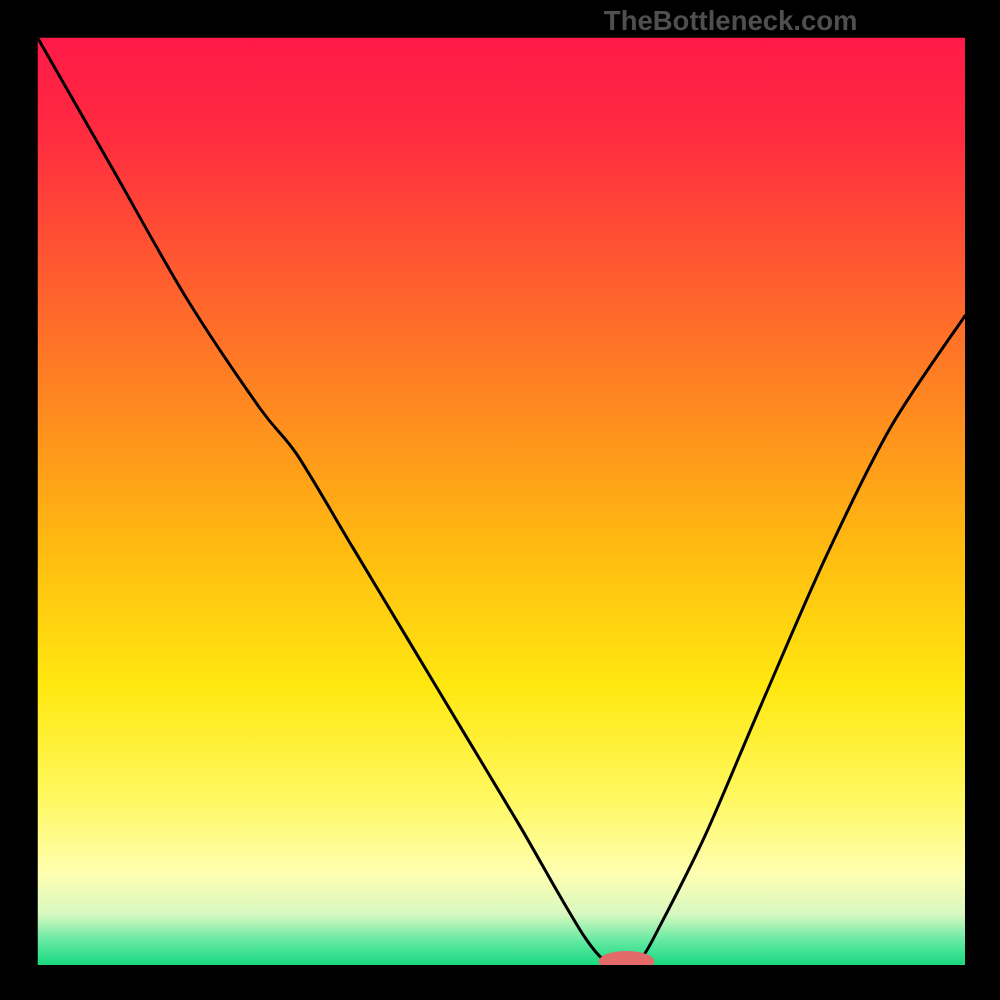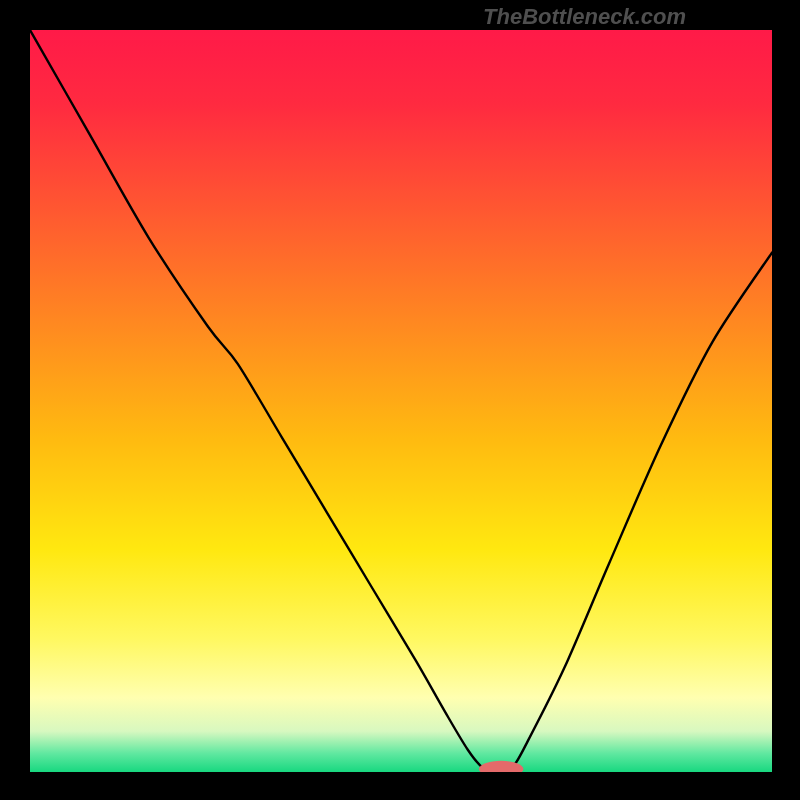--- a/index.html
+++ b/index.html
@@ -9,21 +9,20 @@
     height: 800px;
     background: #000;
     overflow: hidden;
     font-family: Arial, Helvetica, sans-serif;
   }
   .outer {
     position: relative;
     width: 694px;
     height: 800px;
     background: #000;
-    font-style: italic;
   }
   .watermark {
     position: absolute;
     top: 4px;
     right: 8px;
     color: #4f4f4f;
     font-size: 22px;
     font-weight: bold;
     z-index: 10;
     user-select: none;

